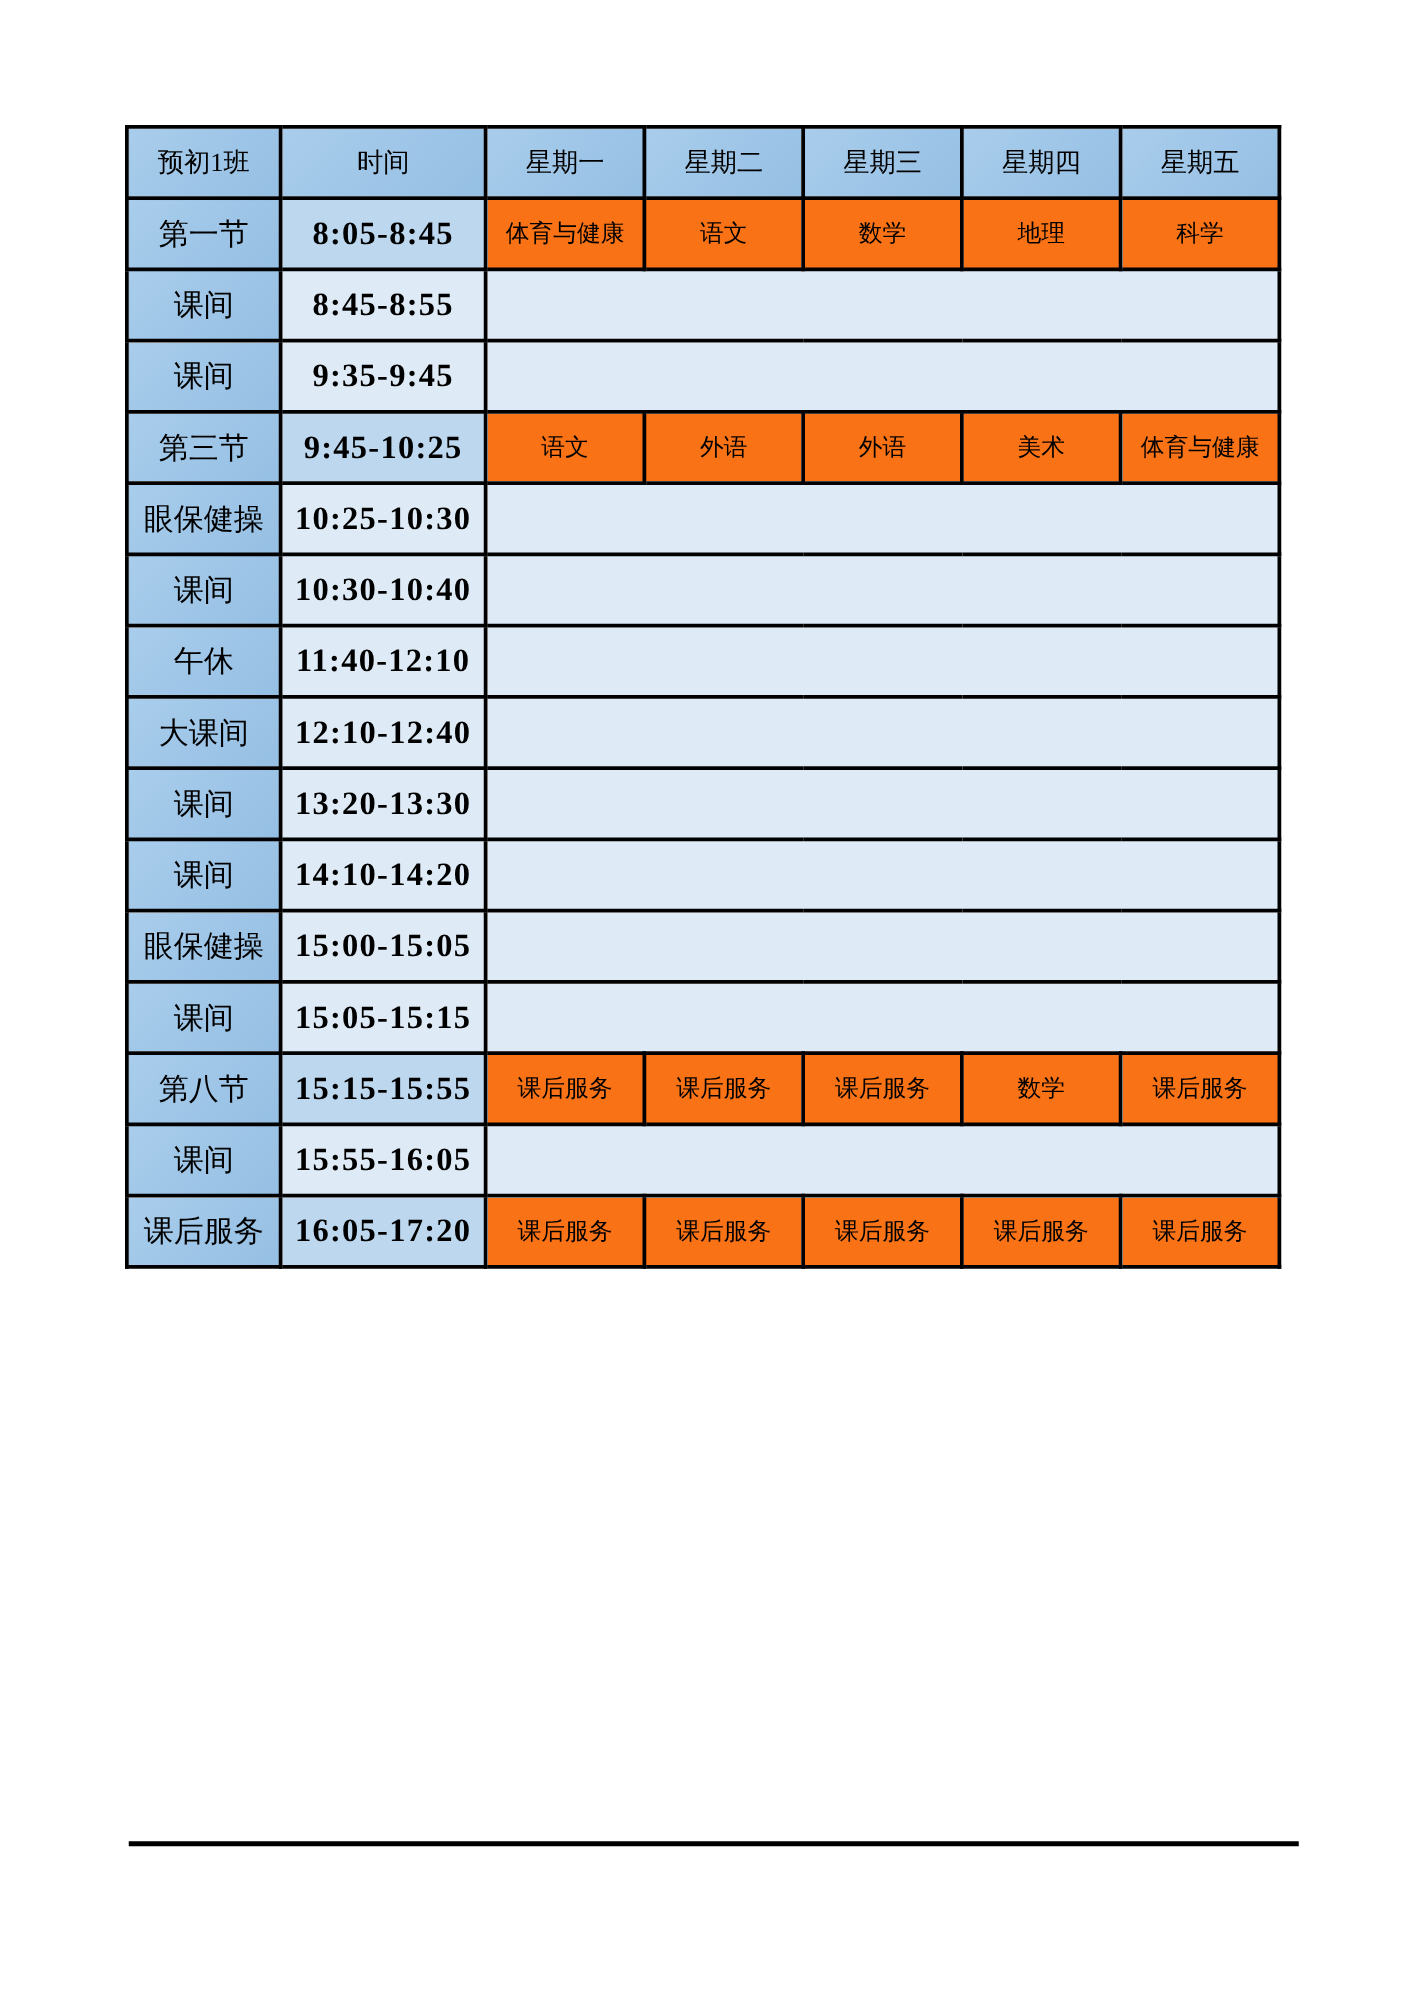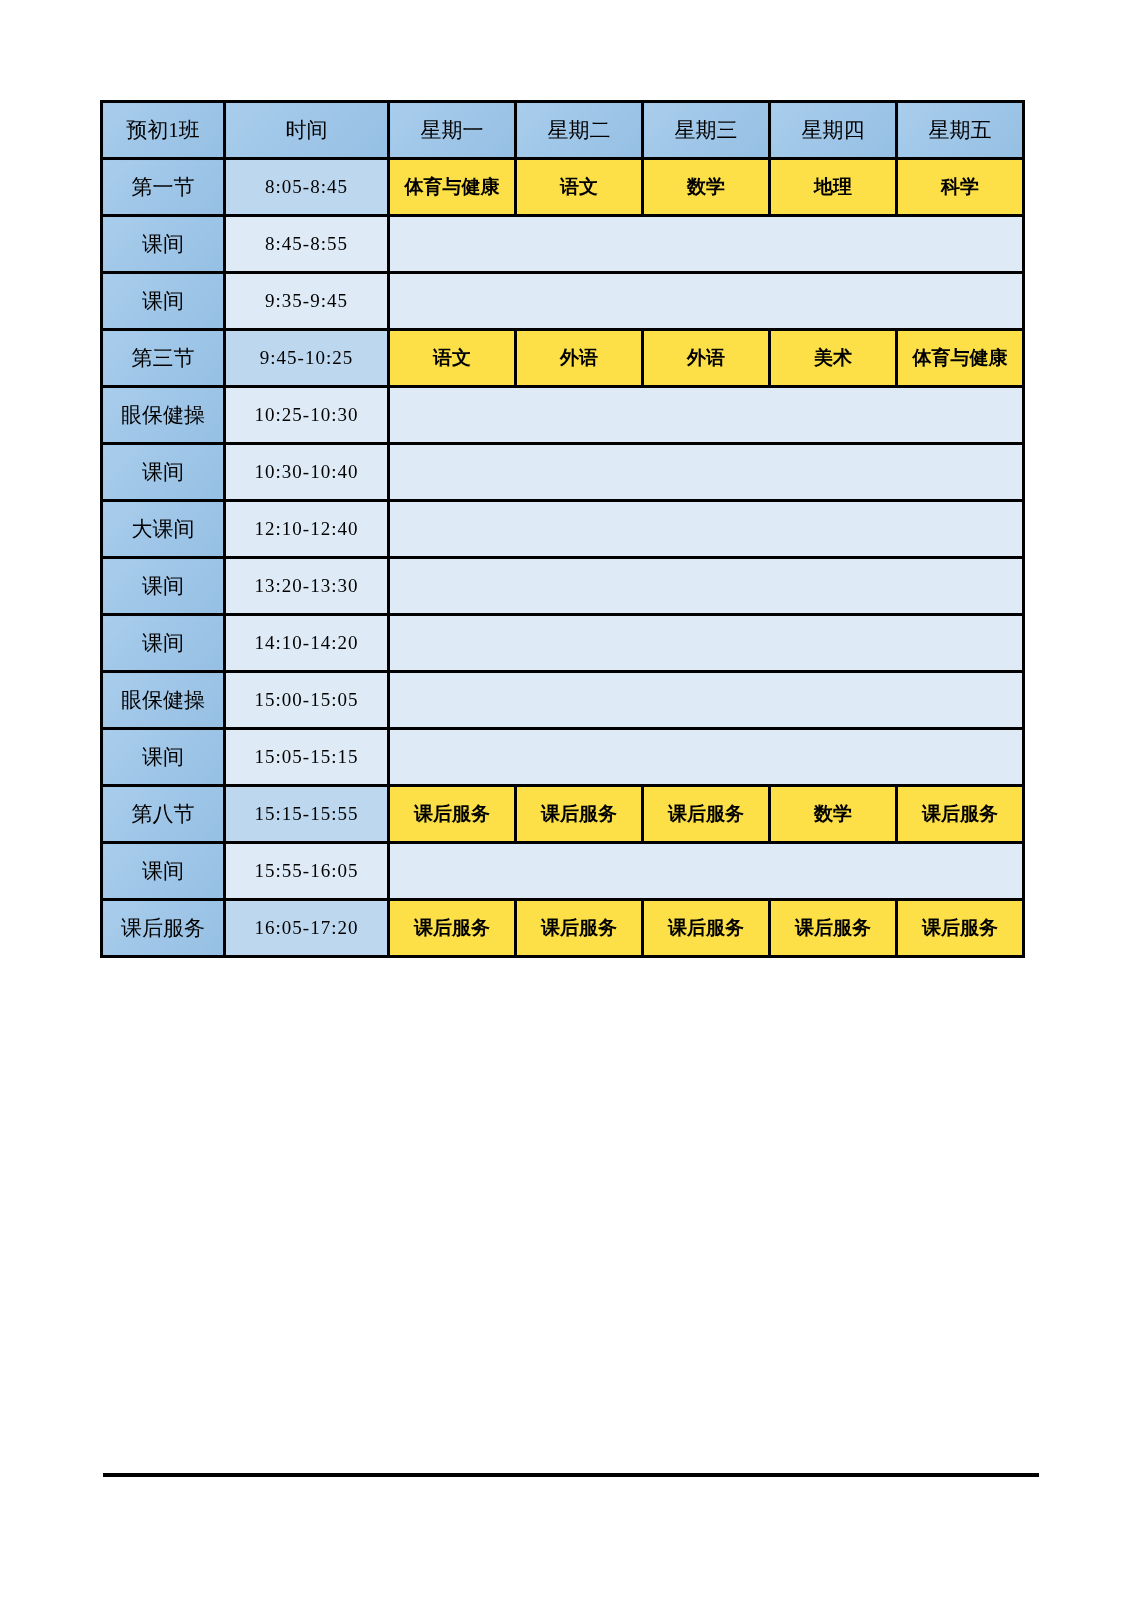--- a/index.html
+++ b/index.html
@@ -41,34 +41,34 @@
     overflow: hidden;
     white-space: nowrap;
   }
   .c-head {
     background: linear-gradient(135deg, #a9cdec 0%, #95bfe3 100%);
     font-size: 21px;
     font-weight: 500;
   }
   .c-label {
     background: linear-gradient(135deg, #a9cdec 0%, #95bfe3 100%);
-    font-size: 21px;
+    font-size: 24px;
     font-weight: 500;
   }
   .c-time {
-    font-size: 19px;
-    font-weight: 400;
+    font-size: 26px;
+    font-weight: 700;
     letter-spacing: 1px;
   }
   .t-course { background: #bdd7ee; }
   .t-break  { background: #deebf6; }
   .c-course {
-    background: #fde047;
+    background: #f97316;
     font-size: 19px;
-    font-weight: 700;
+    font-weight: 400;
   }
   .c-empty  { background: #deebf6; }
   .bottom-rule {
     position: absolute;
     left: 103px;
     top: 1473px;
     width: 936px;
     height: 4px;
     background: #000000;
   }
@@ -131,20 +131,25 @@
           <td class="c-label">眼保健操</td>
           <td class="c-time t-break">10:25-10:30</td>
           <td class="c-empty" colspan="5"></td>
         </tr>
         <tr>
           <td class="c-label">课间</td>
           <td class="c-time t-break">10:30-10:40</td>
           <td class="c-empty" colspan="5"></td>
         </tr>
         <tr>
+          <td class="c-label">午休</td>
+          <td class="c-time t-break">11:40-12:10</td>
+          <td class="c-empty" colspan="5"></td>
+        </tr>
+        <tr>
           <td class="c-label">大课间</td>
           <td class="c-time t-break">12:10-12:40</td>
           <td class="c-empty" colspan="5"></td>
         </tr>
         <tr>
           <td class="c-label">课间</td>
           <td class="c-time t-break">13:20-13:30</td>
           <td class="c-empty" colspan="5"></td>
         </tr>
         <tr>

